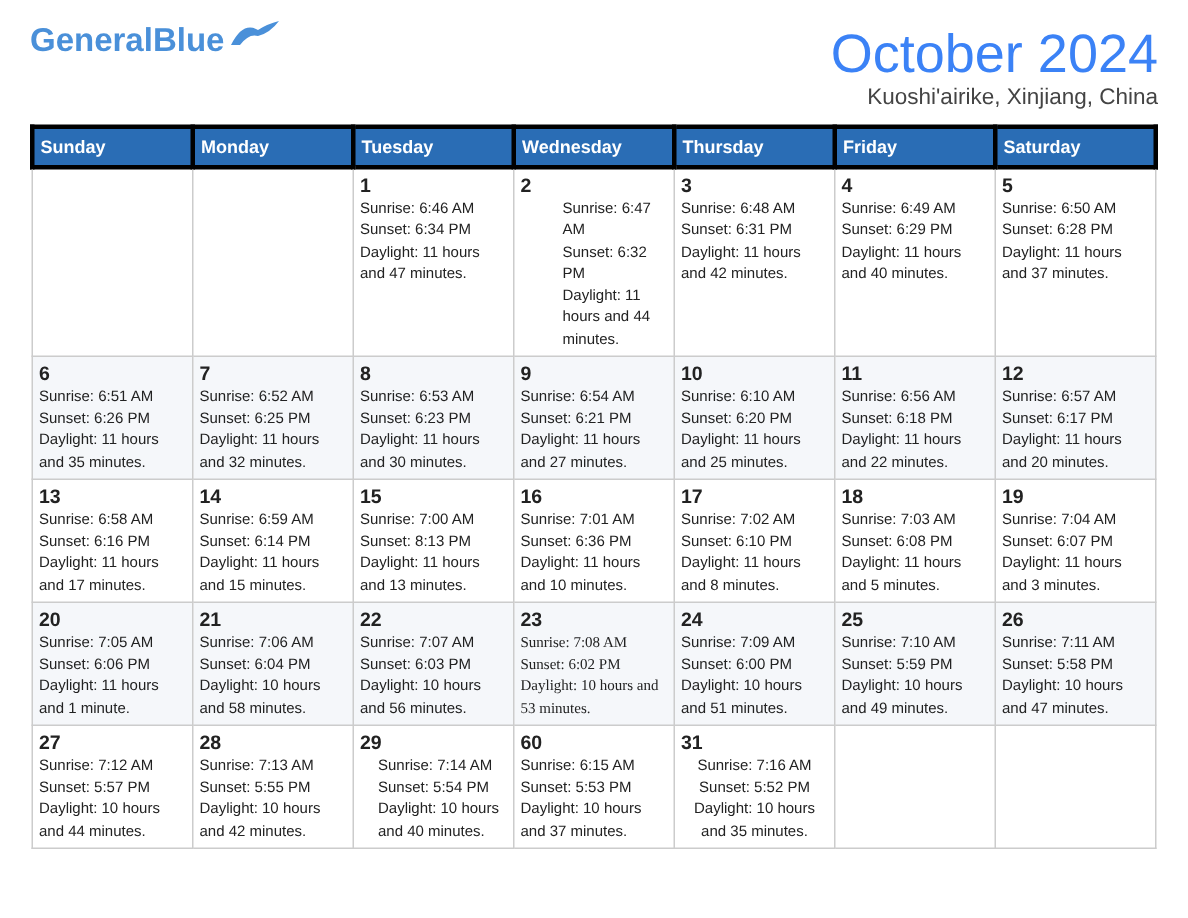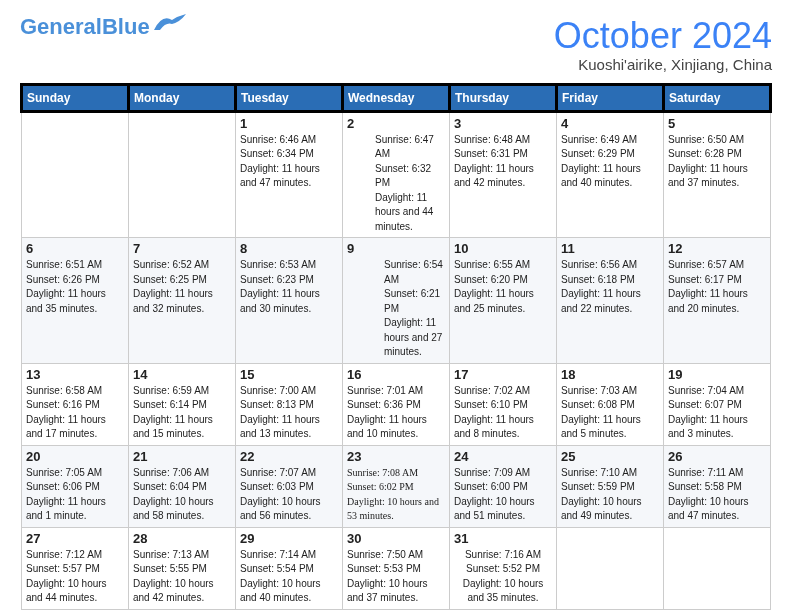--- a/index.html
+++ b/index.html
@@ -173,27 +173,27 @@
 Daylight: 11 hours and 32 minutes.</div>
           </td>
           <td>
             <span class="day-num">8</span>
             <div class="cell-text" style="white-space: pre-wrap;">Sunrise: 6:53 AM
 Sunset: 6:23 PM
 Daylight: 11 hours and 30 minutes.</div>
           </td>
           <td>
             <span class="day-num">9</span>
-            <div class="cell-text" style="white-space: pre-wrap; margin-left: 37px;">Sunrise: 6:54 AM
+            <div class="cell-text" style="white-space: pre-wrap;">Sunrise: 6:54 AM
 Sunset: 6:21 PM
 Daylight: 11 hours and 27 minutes.</div>
           </td>
           <td>
             <span class="day-num">10</span>
-            <div class="cell-text" style="white-space: pre-wrap;">Sunrise: 6:55 AM
+            <div class="cell-text" style="white-space: pre-wrap;">Sunrise: 6:10 AM
 Sunset: 6:20 PM
 Daylight: 11 hours and 25 minutes.</div>
           </td>
           <td>
             <span class="day-num">11</span>
             <div class="cell-text" style="white-space: pre-wrap;">Sunrise: 6:56 AM
 Sunset: 6:18 PM
 Daylight: 11 hours and 22 minutes.</div>
           </td>
           <td>
@@ -299,27 +299,27 @@
 Daylight: 10 hours and 44 minutes.</div>
           </td>
           <td>
             <span class="day-num">28</span>
             <div class="cell-text" style="white-space: pre-wrap;">Sunrise: 7:13 AM
 Sunset: 5:55 PM
 Daylight: 10 hours and 42 minutes.</div>
           </td>
           <td>
             <span class="day-num">29</span>
-            <div class="cell-text" style="white-space: pre-wrap;">Sunrise: 7:14 AM
+            <div class="cell-text" style="white-space: pre-wrap; margin-left: 12px;">Sunrise: 7:14 AM
 Sunset: 5:54 PM
 Daylight: 10 hours and 40 minutes.</div>
           </td>
           <td>
-            <span class="day-num">30</span>
-            <div class="cell-text" style="white-space: pre-wrap;">Sunrise: 7:50 AM
+            <span class="day-num">60</span>
+            <div class="cell-text" style="white-space: pre-wrap;">Sunrise: 6:15 AM
 Sunset: 5:53 PM
 Daylight: 10 hours and 37 minutes.</div>
           </td>
           <td>
             <span class="day-num">31</span>
             <div class="cell-text" style="white-space: pre-wrap; text-align: center;">Sunrise: 7:16 AM
 Sunset: 5:52 PM
 Daylight: 10 hours and 35 minutes.</div>
           </td>
           <td class="empty-cell"></td>

